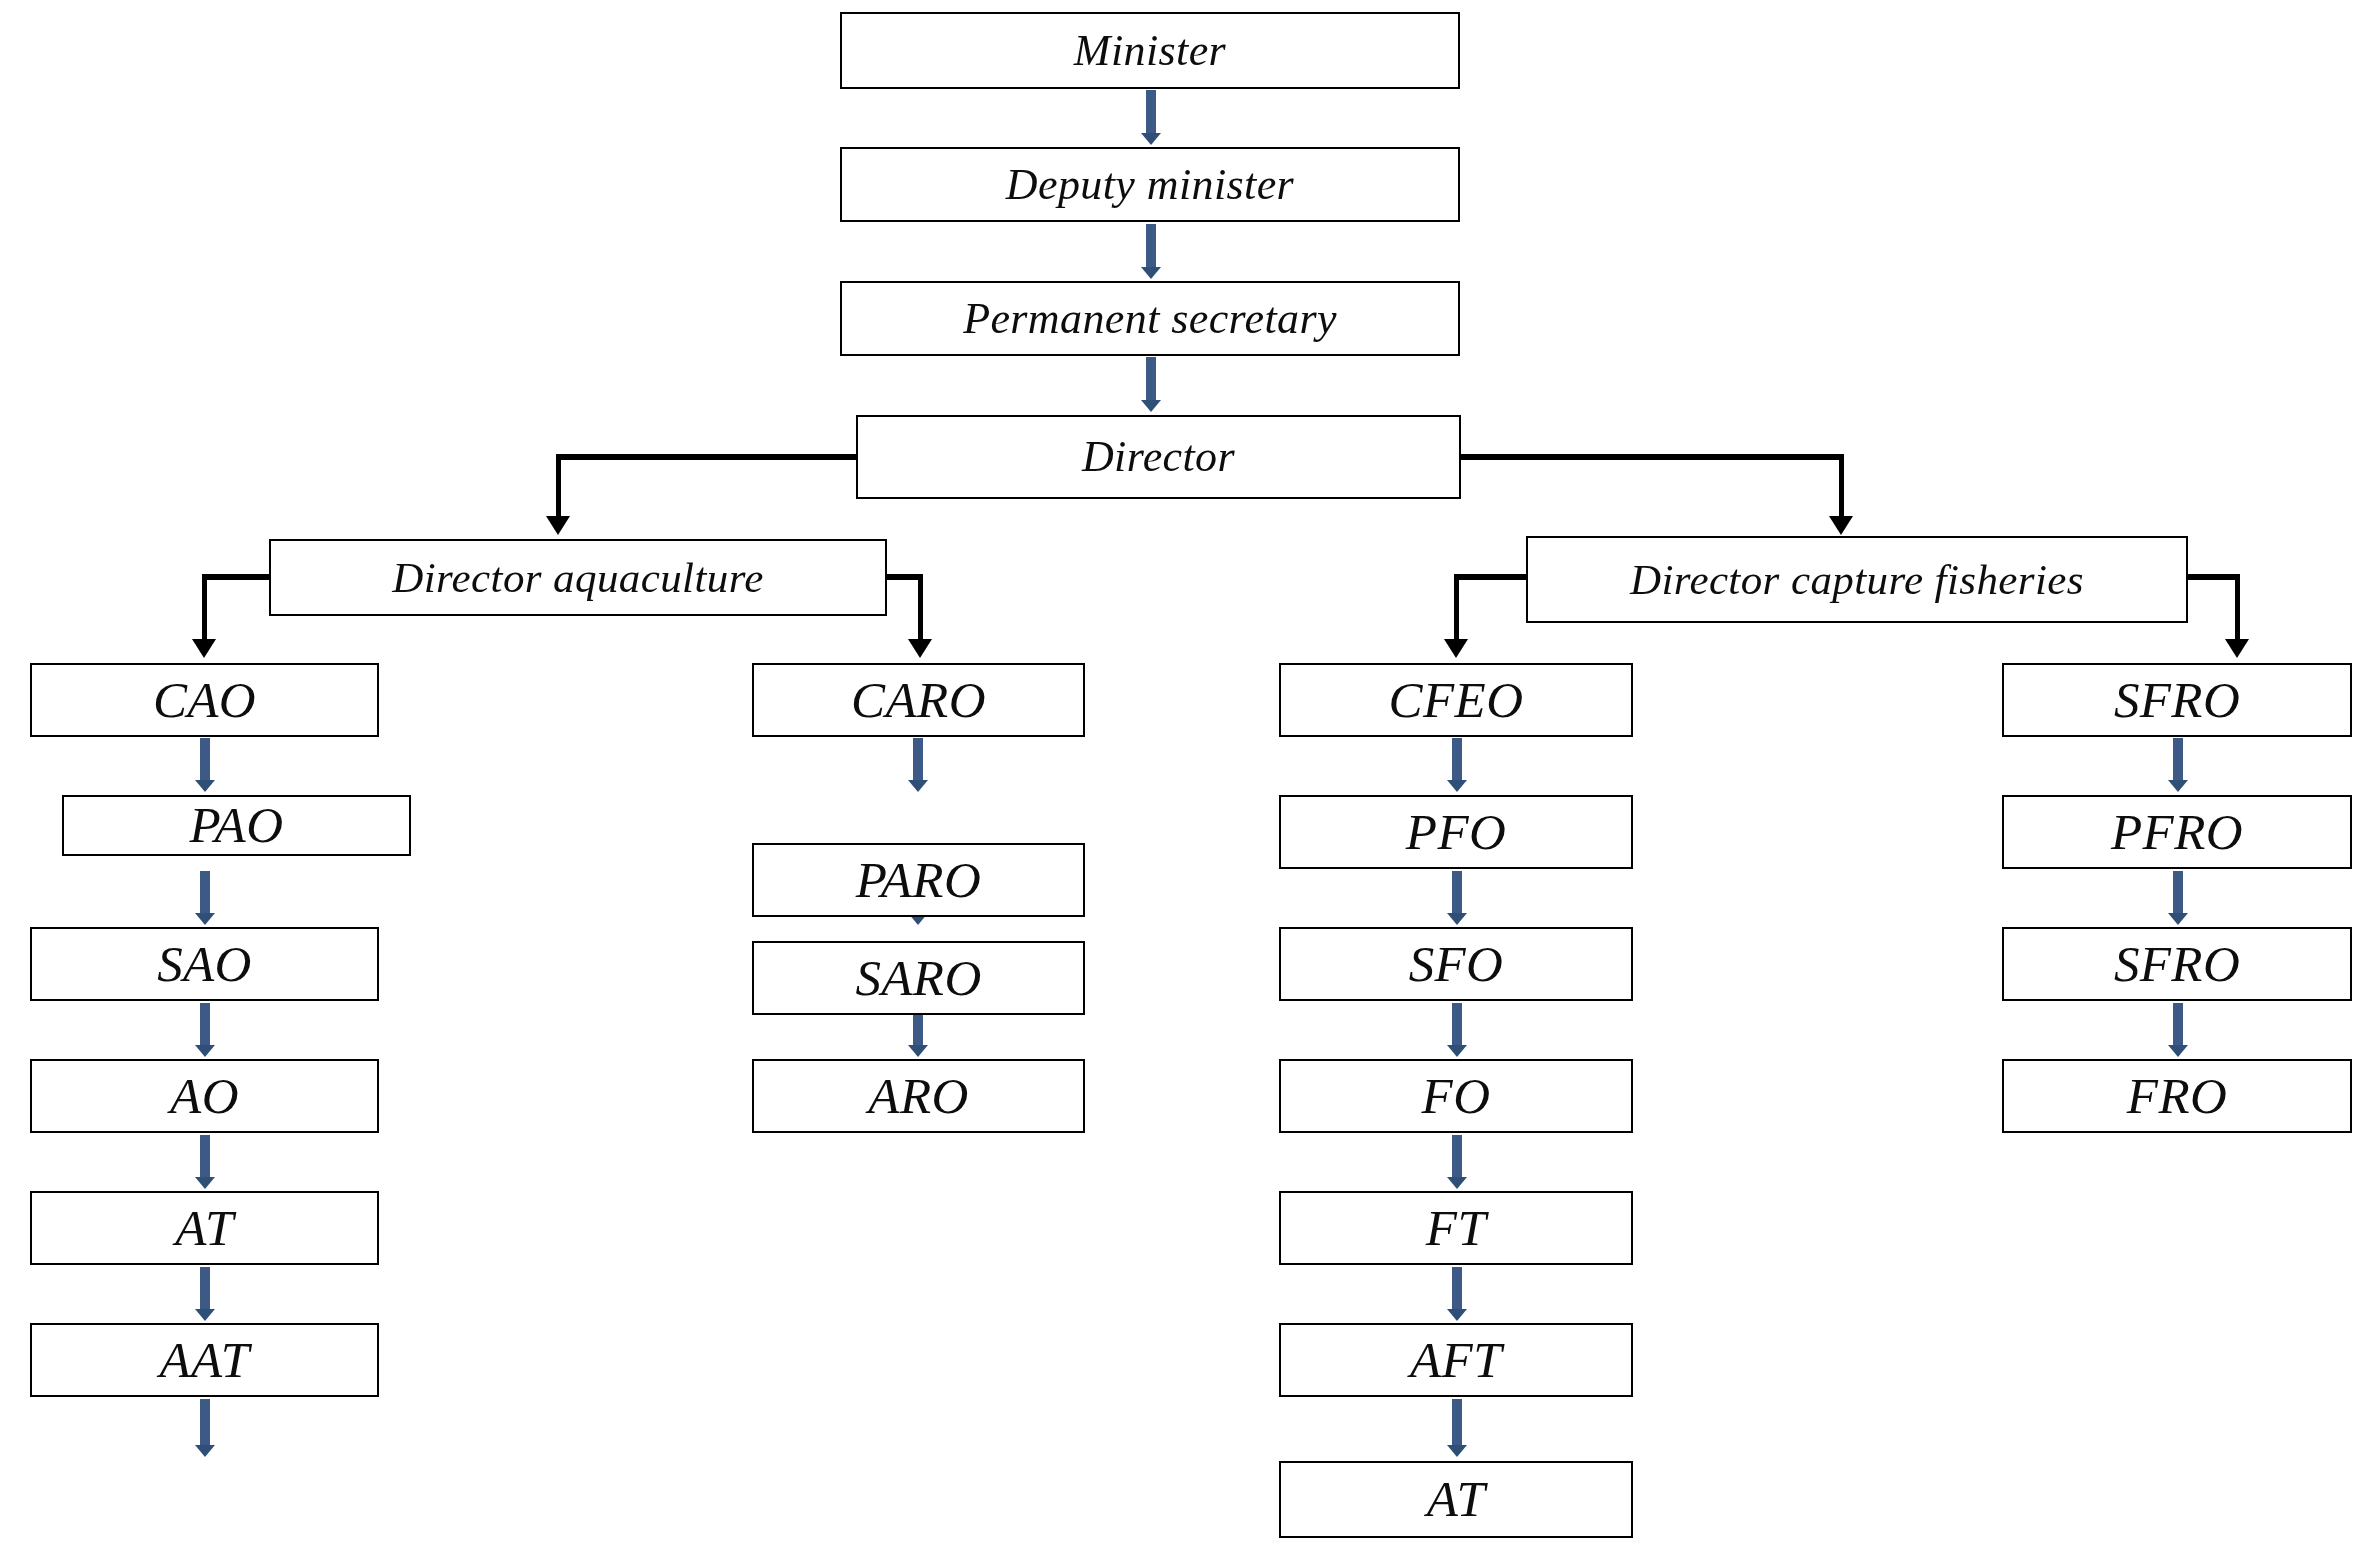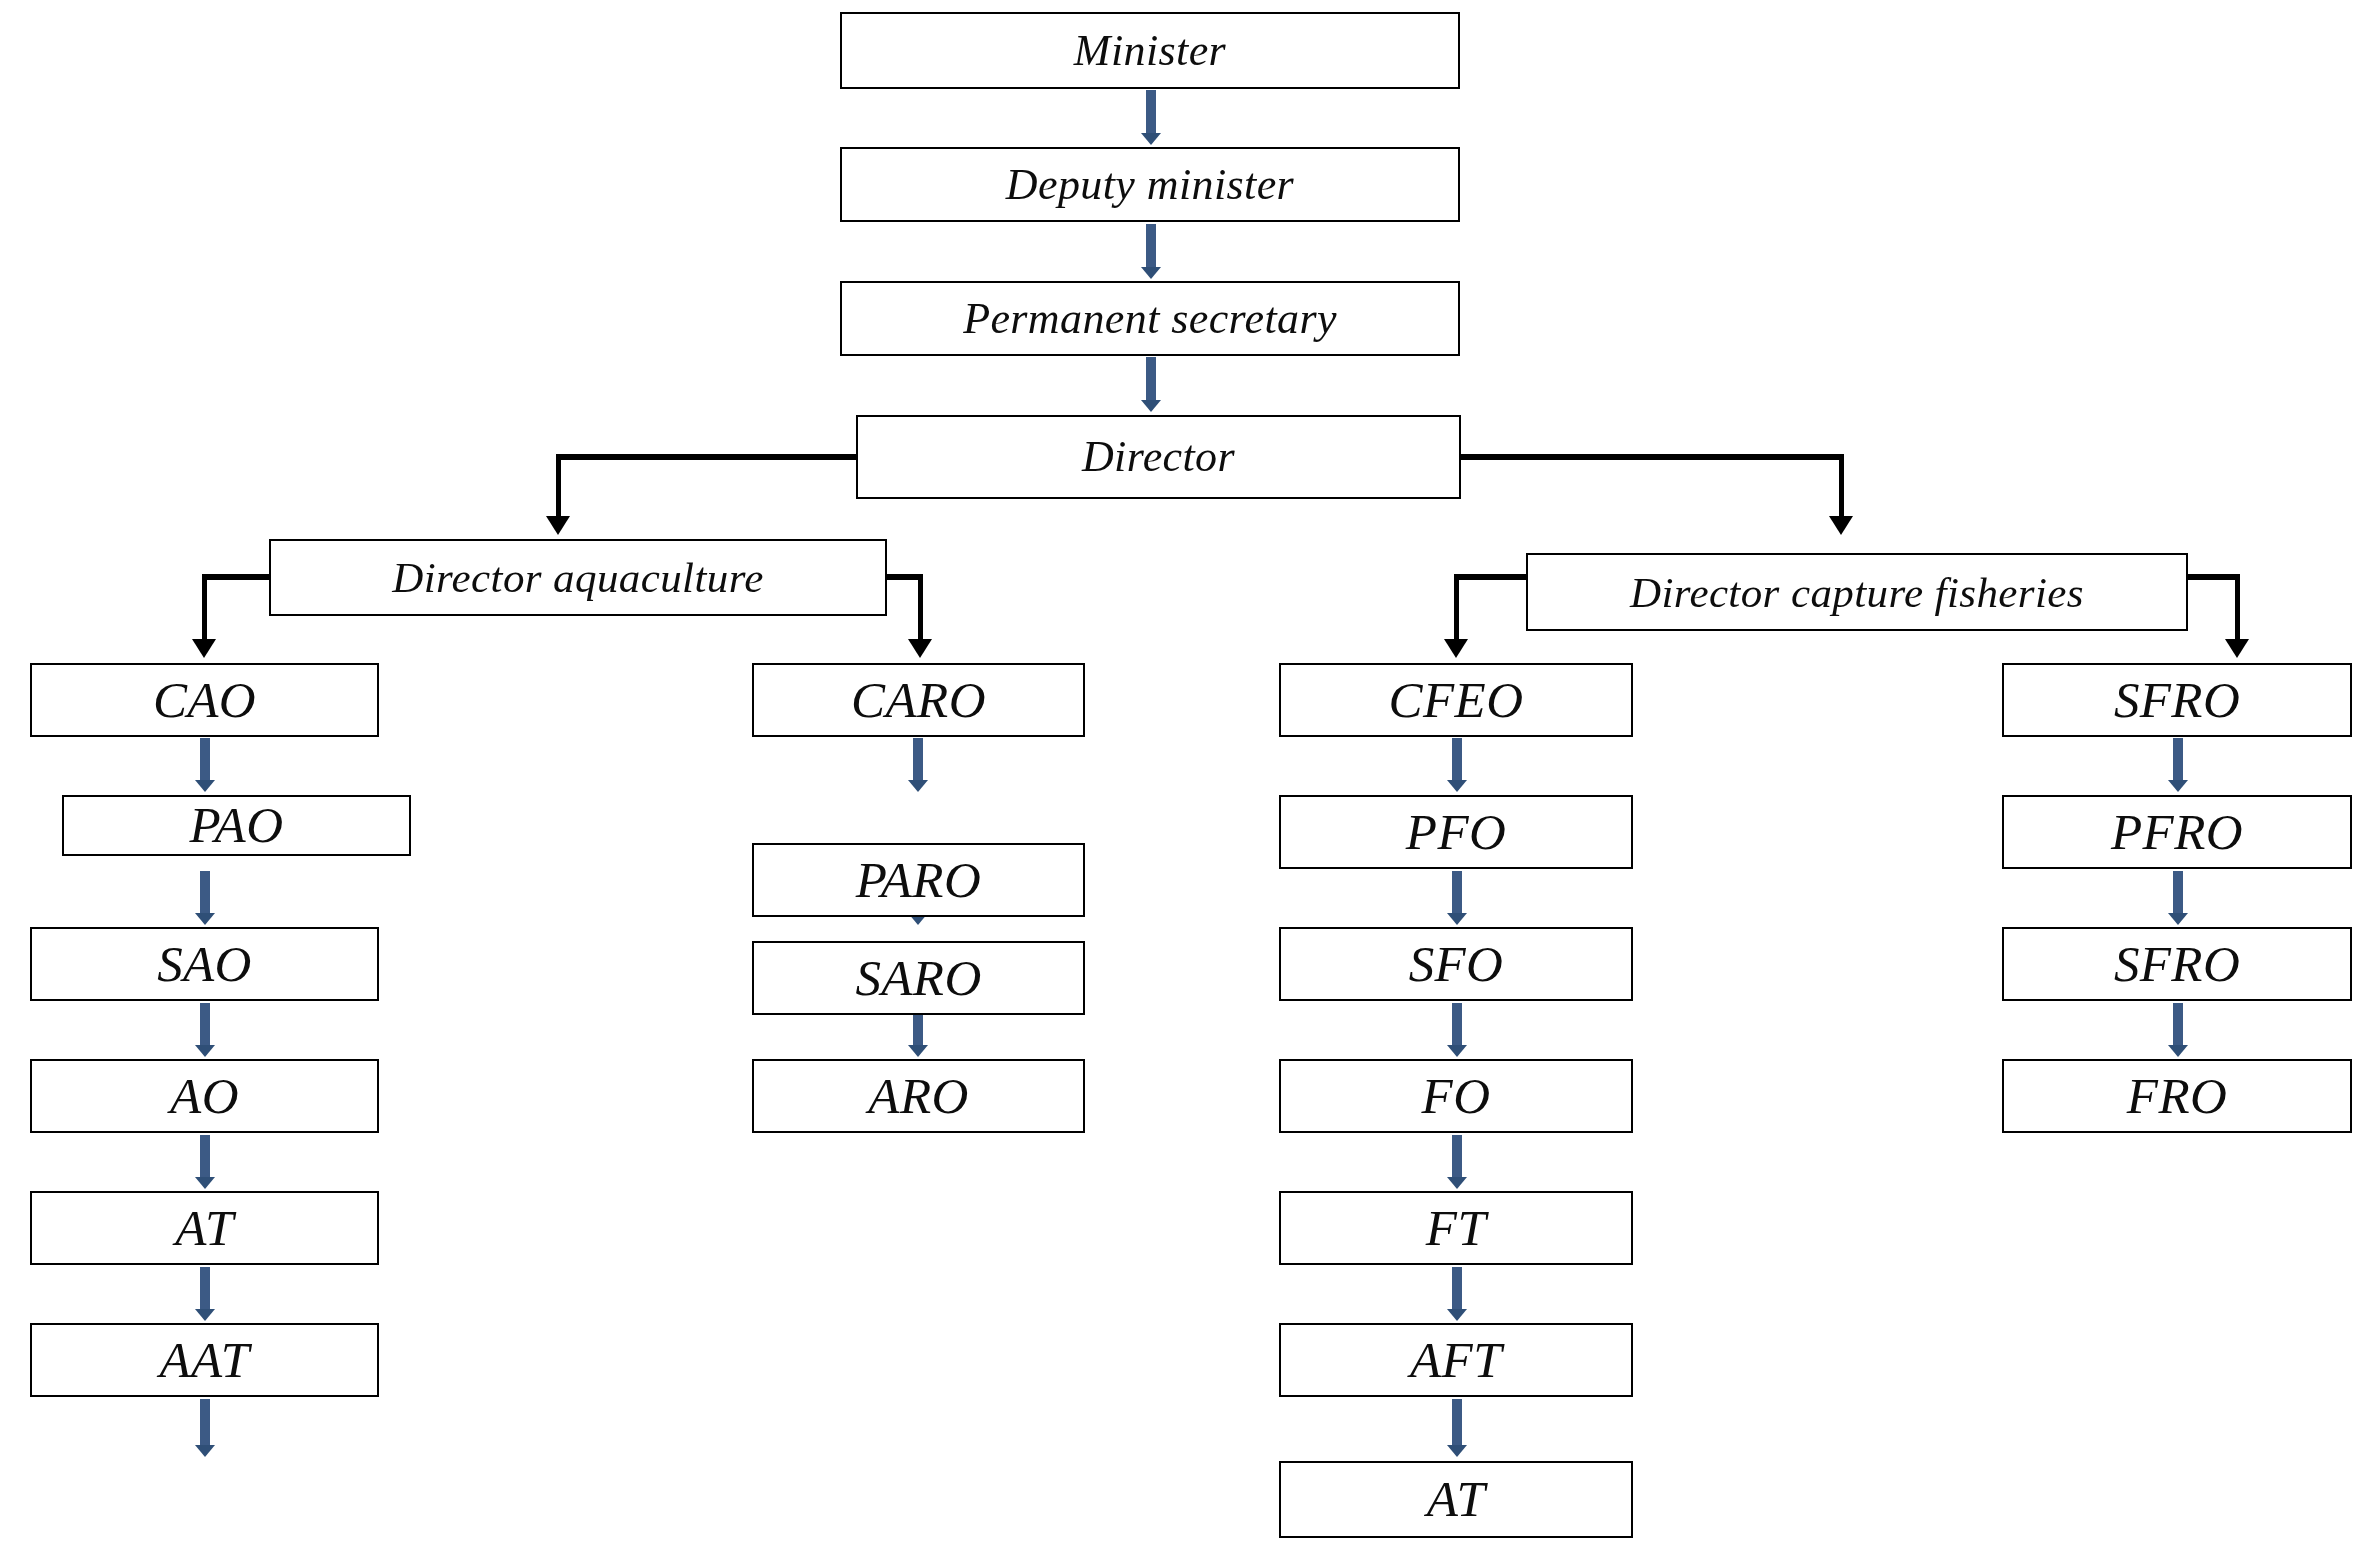--- a/index.html
+++ b/index.html
@@ -97,21 +97,21 @@
   <div class="hline" style="left:556px;top:454px;width:302px;"></div>
   <div class="vline head" style="left:556px;top:454px;height:65px;"></div>
 
   <div class="hline" style="left:1460px;top:454px;width:384px;"></div>
   <div class="vline head" style="left:1839px;top:454px;height:65px;"></div>
 
   <div class="node mid" style="left:269px;top:539px;width:618px;height:77px;text-align:right;">
     <span class="label">Director aquaculture</span>
   </div>
 
-  <div class="node mid" style="left:1526px;top:553px;width:662px;height:78px;">
+  <div class="node mid" style="left:1526px;top:536px;width:662px;height:87px;">
     <span class="label">Director capture fisheries</span>
   </div>
 
   <div class="hline" style="left:205px;top:574px;width:66px;"></div>
   <div class="vline head" style="left:202px;top:574px;height:68px;"></div>
 
   <div class="hline" style="left:885px;top:574px;width:38px;"></div>
   <div class="vline head" style="left:918px;top:574px;height:68px;"></div>
 
   <div class="hline" style="left:1454px;top:574px;width:74px;"></div>

